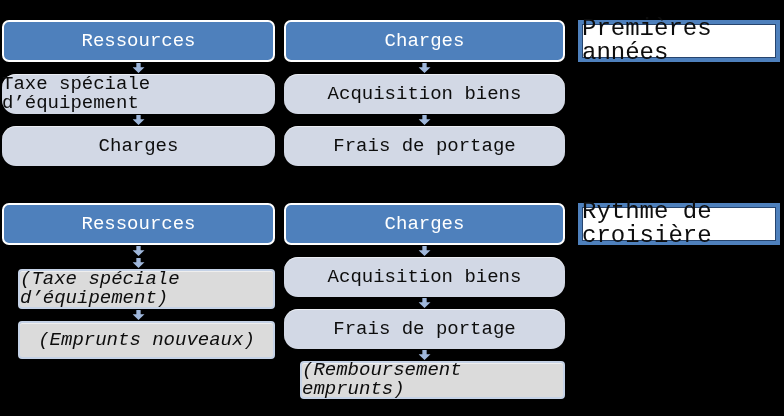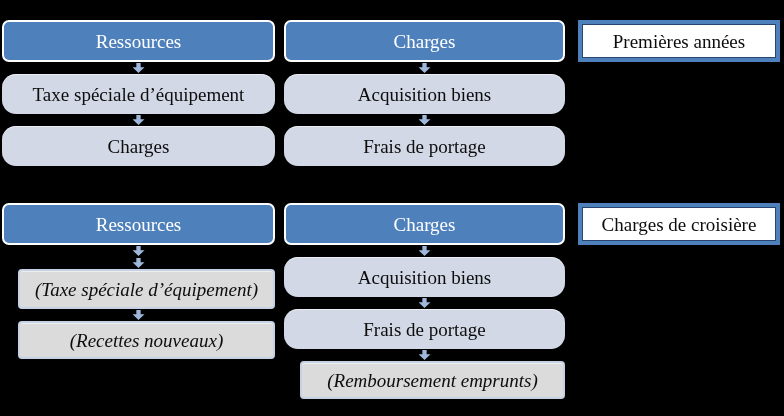--- a/index.html
+++ b/index.html
@@ -1,20 +1,20 @@
 <!DOCTYPE html>
 <html style="--background: #000000; --header_fill: #4E80BC; --header_text: #FFFFFF; --box_fill: #D2D8E5; --box_text: #0D0D0D; --muted_fill: #DBDBDB; --muted_border: #C5D2E6; --arrow_fill: #9FB7DB; --label_fill: #FFFFFF; --label_border: #4E80BC;"><head>
 <meta charset="utf-8">
 <style>
   html,body{margin:0;padding:0;background:#000;}
   .canvas{
     position:relative;
     width:784px;height:416px;
     background:var(--background,#000);
-    font-family:Liberation Serif, serif;
+    font-family:Liberation Mono, monospace;
     overflow:hidden;
   }
   .col{position:absolute;display:flex;flex-direction:column;}
   .c1{left:2px;width:273px;}
   .c2{left:284px;width:281px;}
   .s1{top:20px;}
   .s2{top:203px;}
 
   .hdr{
     box-sizing:border-box;height:42px;
@@ -54,21 +54,21 @@
   }
 
   .lbl{
     position:absolute;left:578px;width:202px;height:42px;
     box-sizing:border-box;
     background:var(--label_fill,#ffffff);
     border:4px solid var(--label_border,#4E80BC);
     box-shadow:inset 0 0 0 1px #27456e;
     color:#0d0d0d;
     display:flex;align-items:center;justify-content:center;
-    font-size:19px;line-height:1;
+    font-size:24px;line-height:1;
   }
   .lbl.s1{top:20px;}
   .lbl.s2{top:203px;}
 </style>
 </head>
 <body>
 
 <div class="canvas">
 
   <div class="col c1 s1">
@@ -102,34 +102,34 @@
     <div class="aslot">
       <span class="arrow"></span>
     </div>
     <div class="aslot">
       <span class="arrow"></span>
     </div>
     <div class="box muted">(Taxe spéciale d’équipement)</div>
     <div class="aslot">
       <span class="arrow"></span>
     </div>
-    <div class="box muted short">(Recettes nouveaux)</div>
+    <div class="box muted short">(Emprunts nouveaux)</div>
   </div>
 
   <div class="col c2 s2">
     <div class="hdr">Charges</div>
     <div class="aslot">
       <span class="arrow"></span>
     </div>
     <div class="box">Acquisition biens</div>
     <div class="aslot">
       <span class="arrow"></span>
     </div>
     <div class="box">Frais de portage</div>
     <div class="aslot">
       <span class="arrow"></span>
     </div>
     <div class="box muted short">(Remboursement emprunts)</div>
   </div>
 
-  <div class="lbl s2">Charges de croisière</div>
+  <div class="lbl s2">Rythme de croisière</div>
 
 </div>
 
 </body></html>

